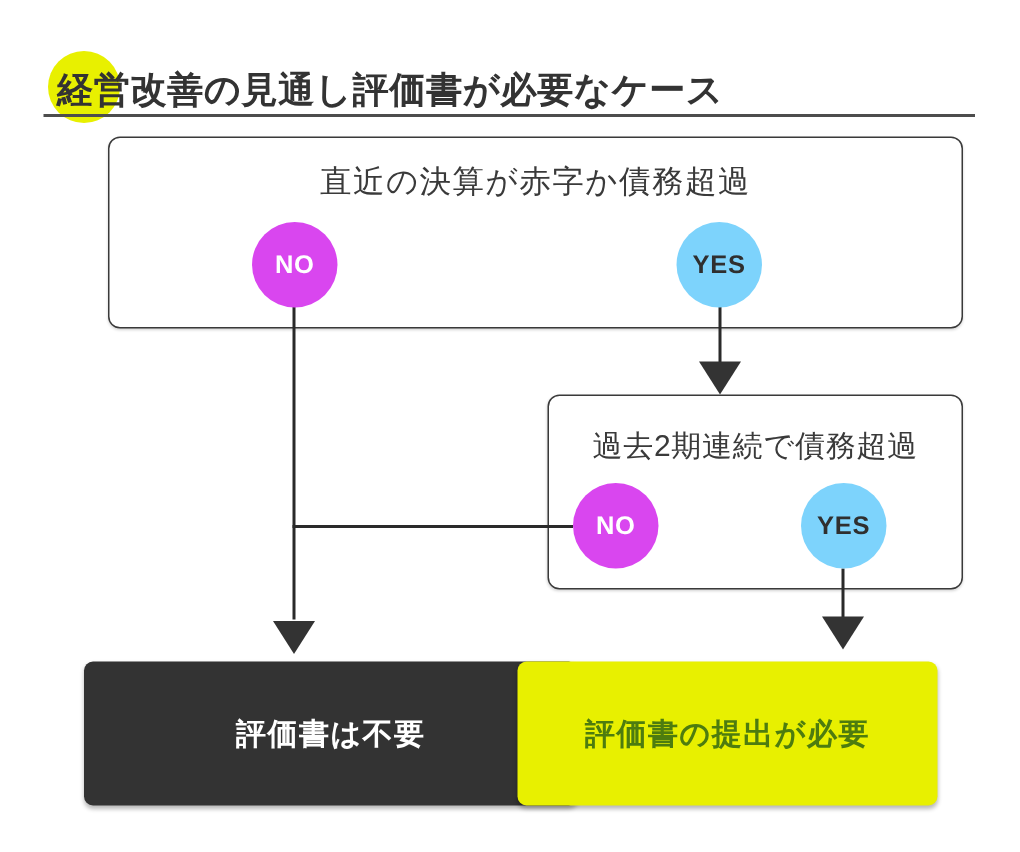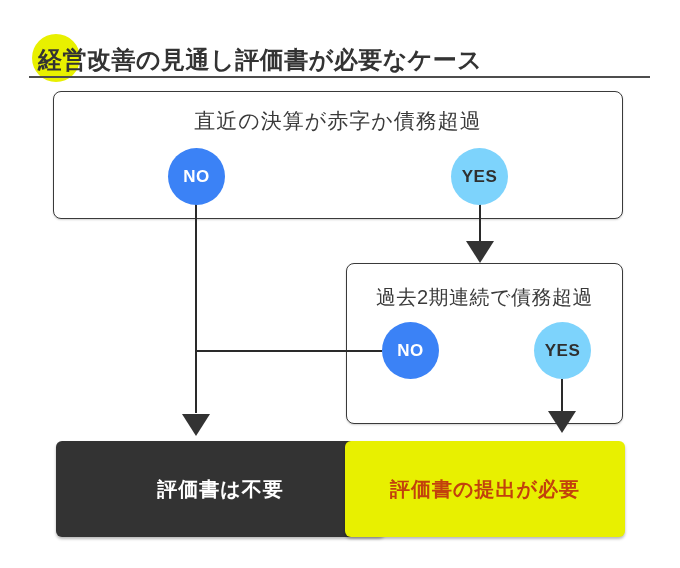--- a/index.html
+++ b/index.html
@@ -44,23 +44,24 @@
   }
 
   
   .qbox {
     position: absolute;
     background: #ffffff;
     border: 1.5px solid #3a3a3a;
     border-radius: 8px;
     box-shadow: 0 1px 2px rgba(0,0,0,0.18);
     z-index: 3;
+    margin-left: 19px;
   }
   .qbox1 { left: 53px; top: 91px; width: 570px; height: 128px; }
-  .qbox2 { left: 346px; top: 263px; width: 277px; height: 161px; }
+  .qbox2 { left: 346px; top: 263px; width: 277px; height: 130px; }
   .qlabel {
     position: absolute;
     width: 100%;
     text-align: center;
     color: #3a3a3a;
     white-space: nowrap;
     z-index: 4;
   }
   .qlabel1 { top: 15px; font-size: 21px; letter-spacing: 1px; }
   .qlabel2 { top: 20px; font-size: 20px; letter-spacing: 0.5px; }
@@ -93,21 +94,21 @@
     width: 57px; height: 57px;
     border-radius: 50%;
     display: flex;
     align-items: center;
     justify-content: center;
     font-size: 17px;
     font-weight: 700;
     letter-spacing: 0.5px;
     z-index: 7;
   }
-  .badge-no  { background: #3b82f6; color: #ffffff; }
+  .badge-no  { background: #d946ef; color: #ffffff; }
   .badge-yes { background: #7dd3fc; color: #2f2f2f; }
   .no1  { left: 168px; top: 148px; }
   .yes1 { left: 451px; top: 148px; }
   .no2  { left: 382px; top: 322px; }
   .yes2 { left: 534px; top: 322px; }
 
   
   .result {
     position: absolute;
     top: 441px;
@@ -124,21 +125,21 @@
     white-space: nowrap;
   }
   .result-dark {
     left: 56px; width: 329px;
     background: #333333;
     color: #ffffff;
   }
   .result-yellow {
     left: 345px; width: 280px;
     background: #e8f000;
-    color: #c2410c;
+    color: #4d7c0f;
   }
 </style>
 </head>
 <body>
 
 <div class="canvas">
 
   <span class="hl-circle"></span>
   <h1 class="page-title">経営改善の見通し評価書が必要なケース</h1>
   <div class="title-underline"></div>

